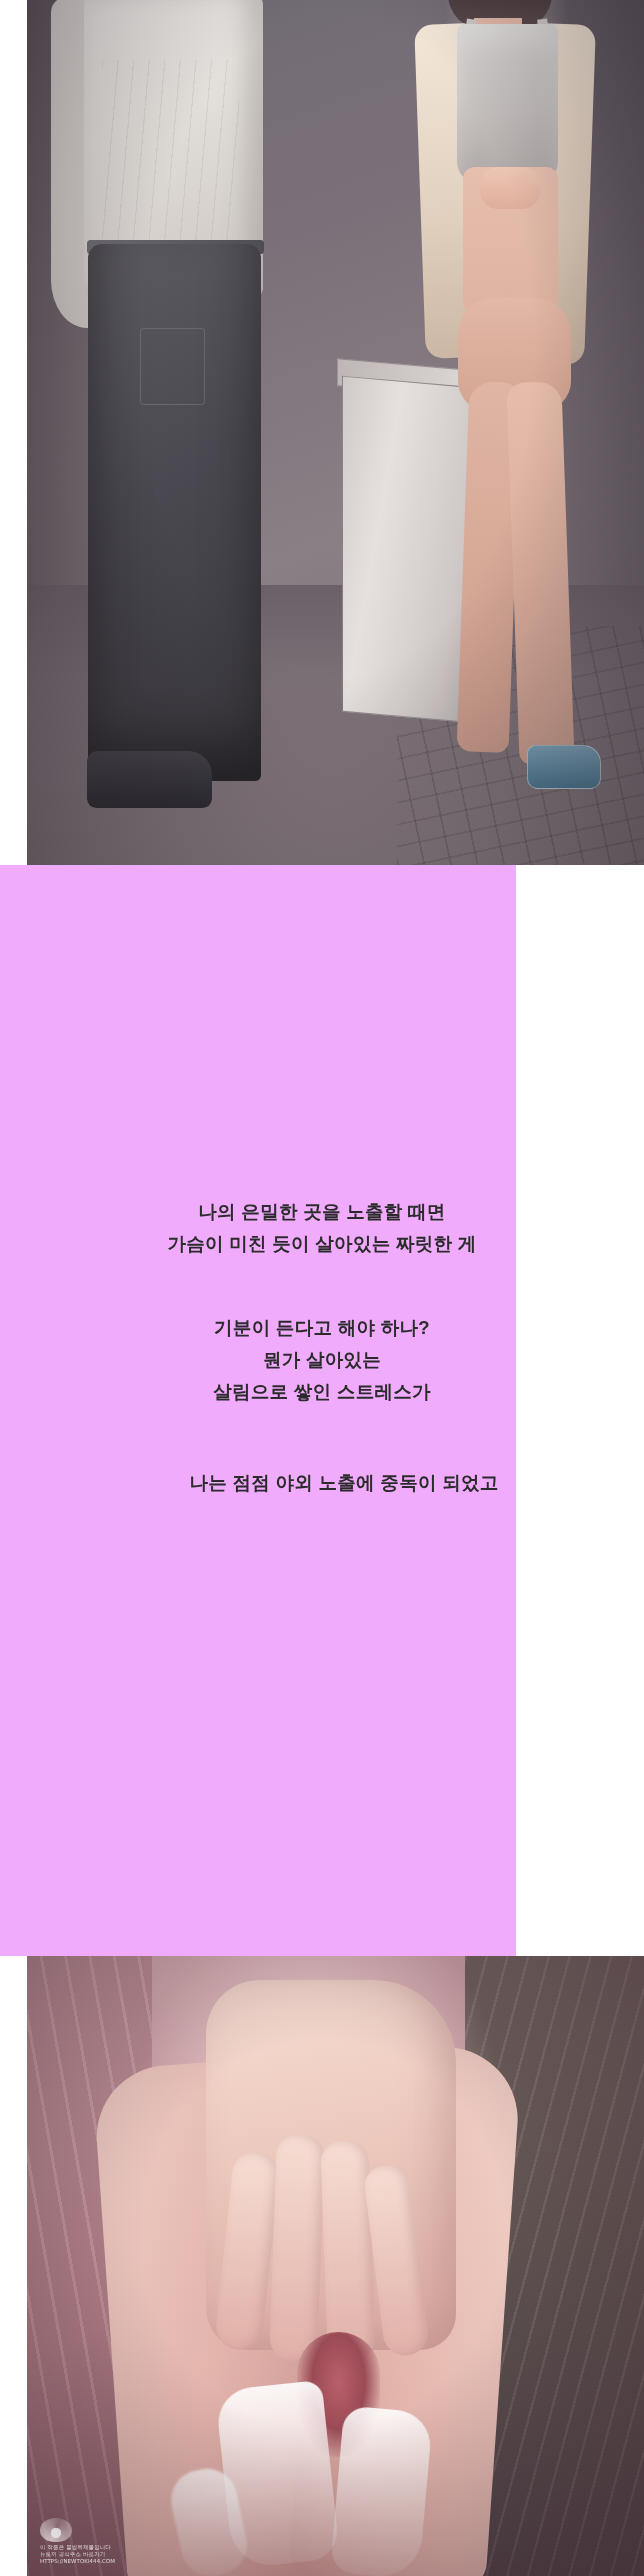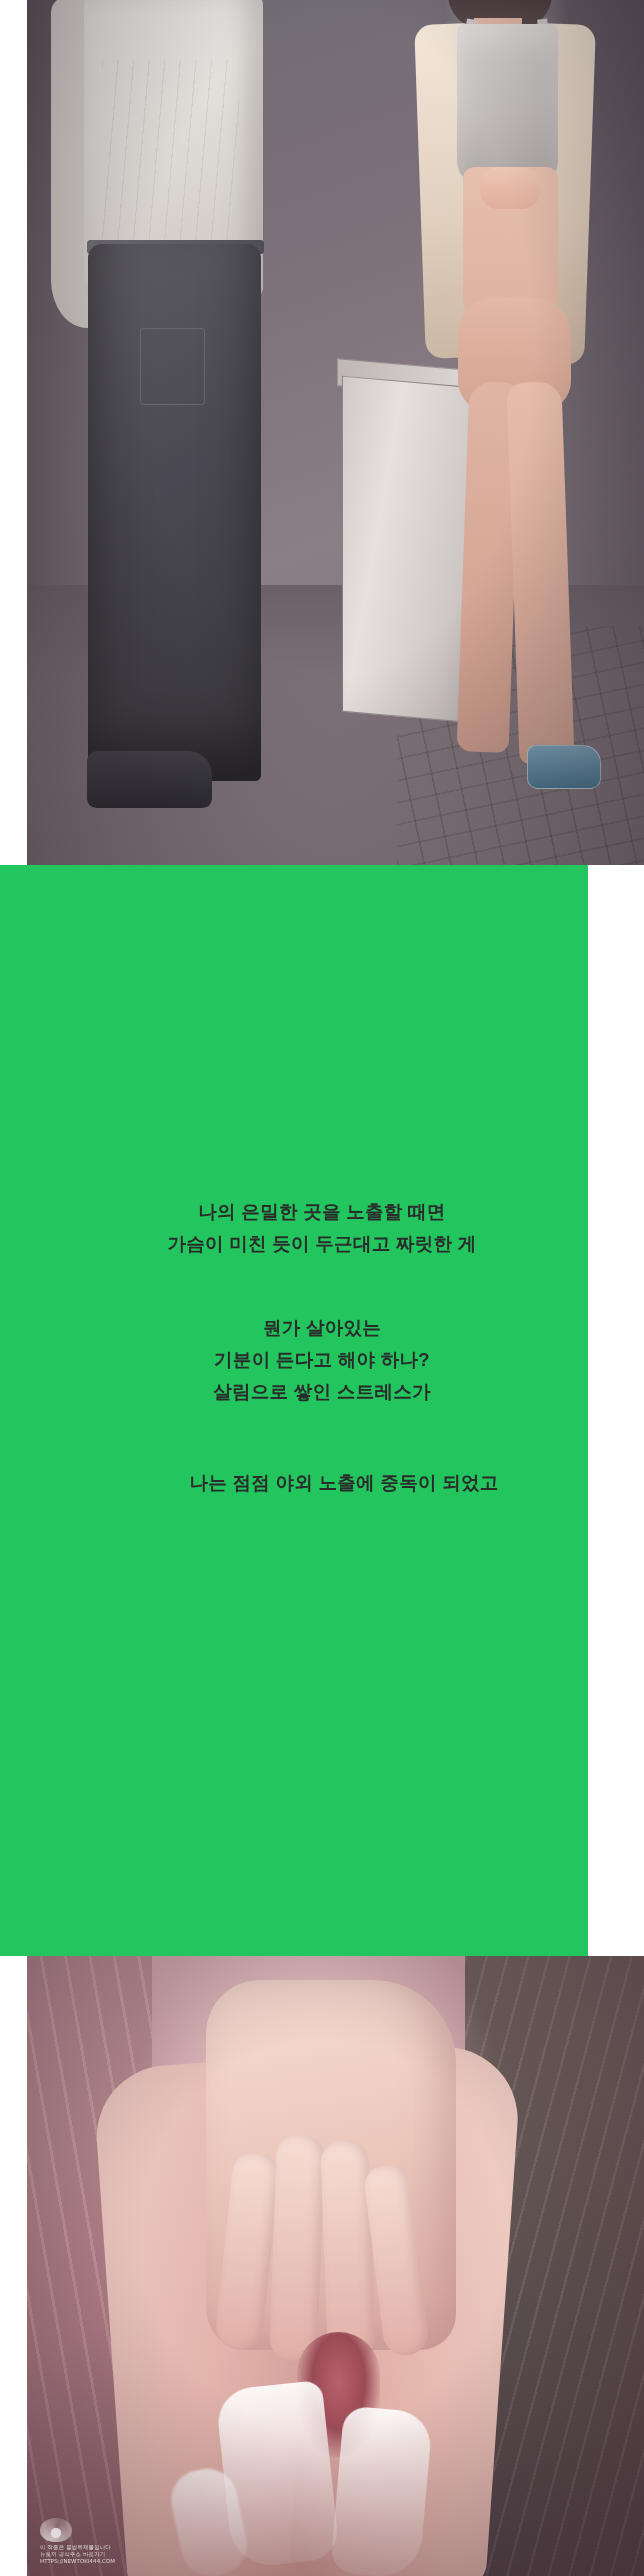--- a/index.html
+++ b/index.html
@@ -258,23 +258,23 @@
     inset: 0;
     background: radial-gradient(ellipse at 50% 40%, rgba(0,0,0,0) 45%, rgba(35,28,36,.45) 100%);
     pointer-events: none;
   }
 
   
   .text-area {
     position: absolute;
     left: 0;
     top: 865px;
-    width: 588px;
+    width: 516px;
     height: 1091px;
-    background: #22c55e;
+    background: #f0abfc;
   }
   .text-group {
     position: absolute;
     left: 0;
     width: 644px;
     text-align: center;
     color: #2b2b2b;
     font-size: 18.5px;
     line-height: 32px;
     font-weight: 700;
@@ -466,26 +466,26 @@
       <div class="p1-girl-shoe"></div>
     </div>
 
     <div class="p1-vignette"></div>
   </div>
 
   <div class="text-area">
 
     <div class="text-group tg-1">
       <p>나의 은밀한 곳을 노출할 때면</p>
-      <p>가슴이 미친 듯이 두근대고 짜릿한 게</p>
+      <p>가슴이 미친 듯이 살아있는 짜릿한 게</p>
     </div>
 
     <div class="text-group tg-2">
+      <p>기분이 든다고 해야 하나?</p>
       <p>뭔가 살아있는</p>
-      <p>기분이 든다고 해야 하나?</p>
       <p>살림으로 쌓인 스트레스가</p>
     </div>
 
     <div class="text-group tg-3">
       <p>나는 점점 야외 노출에 중독이 되었고</p>
     </div>
 
   </div>
 
   <div class="panel-two">

